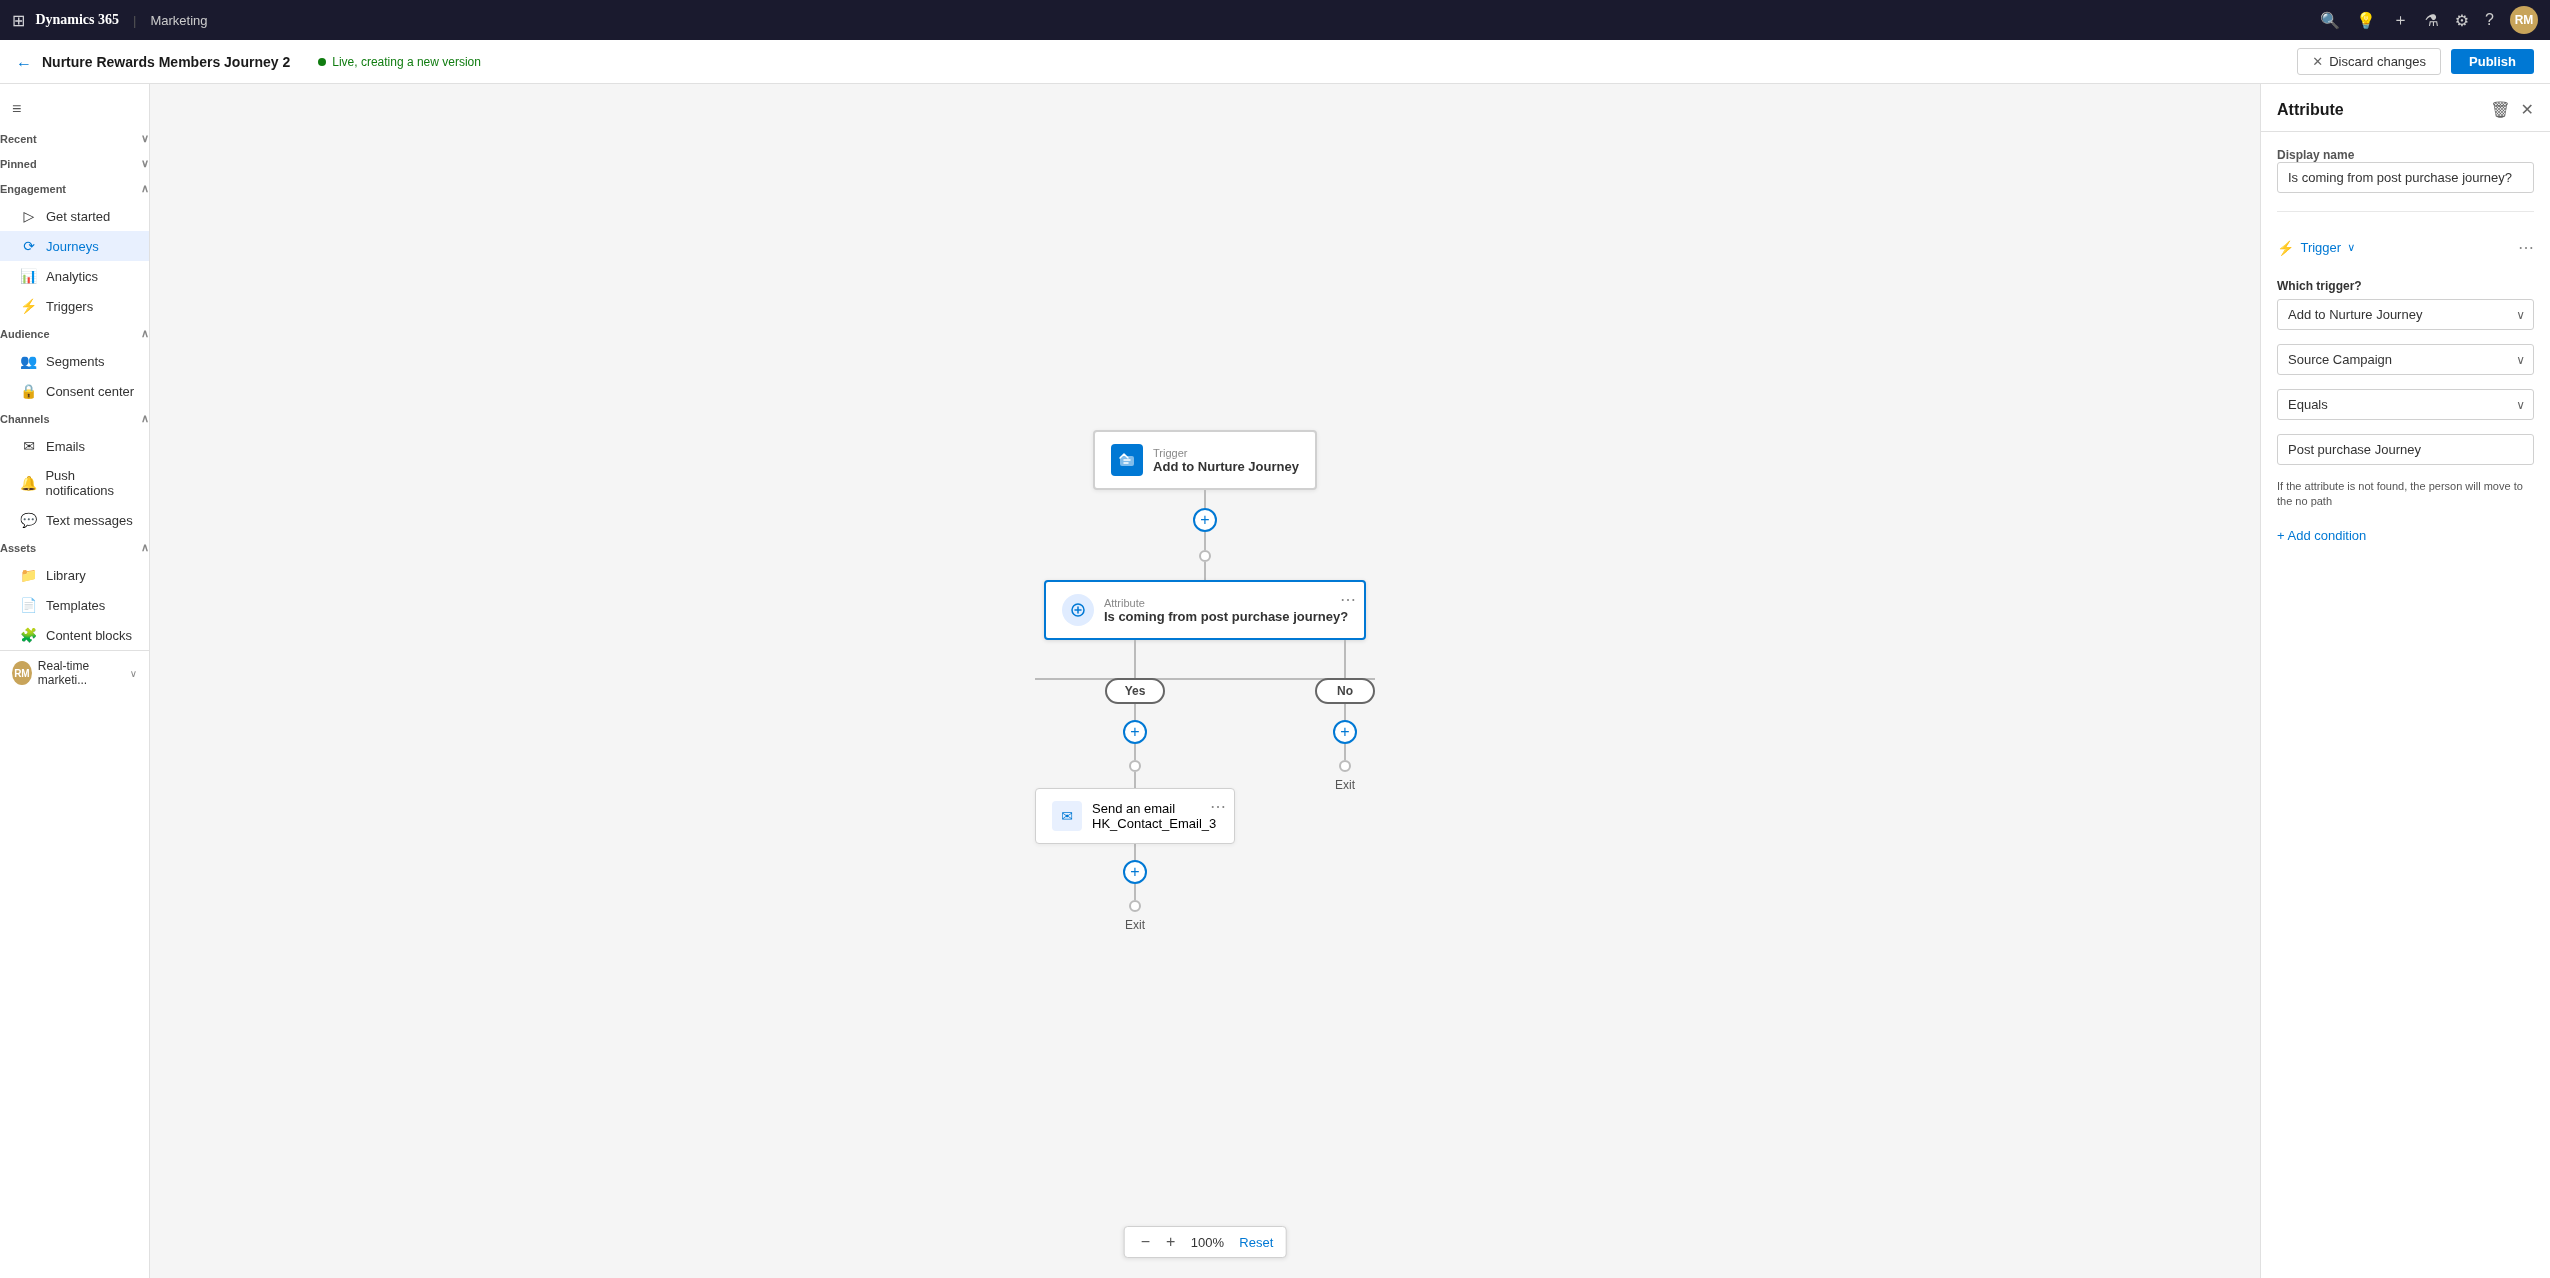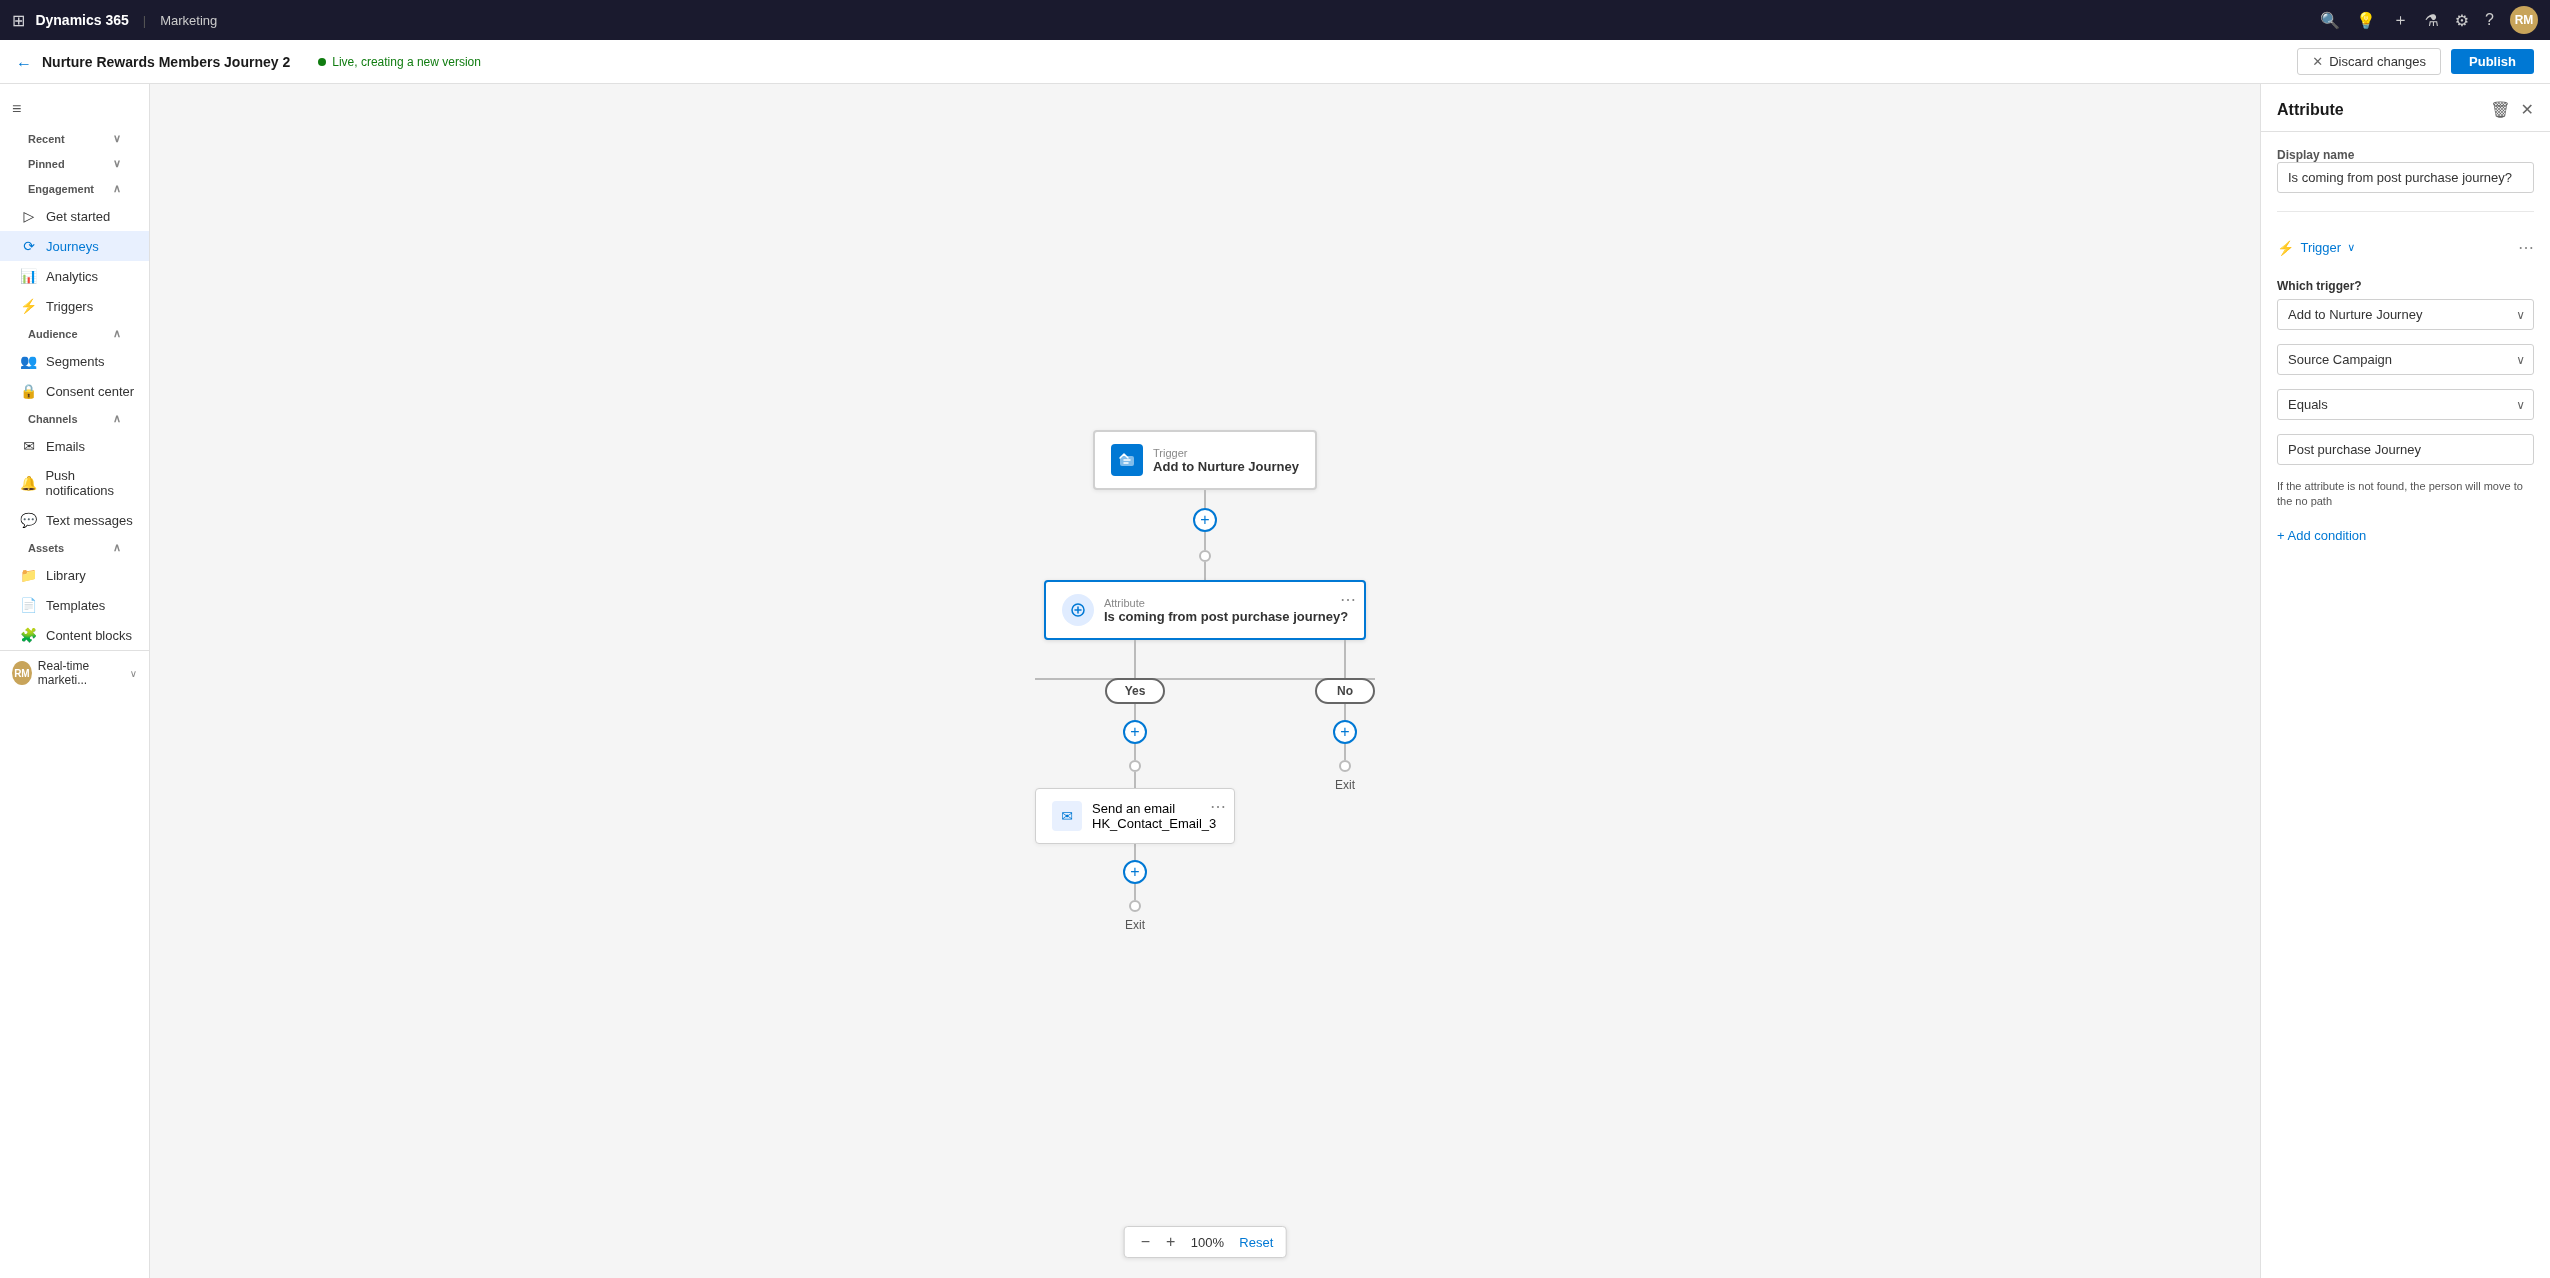--- a/index.html
+++ b/index.html
@@ -10,21 +10,21 @@
       background: #1a1a2e;
       color: #fff;
       display: flex;
       align-items: center;
       height: 40px;
       padding: 0 12px;
       gap: 10px;
       flex-shrink: 0;
     }
     .topnav-grid { font-size: 16px; opacity: 0.8; cursor: pointer; }
-    .topnav-appname { font-size: 14px; font-weight: 600; color: #fff; }
+    .topnav-appname { font-size: 14px; font-weight: 600; color: #fff; font-family: Liberation Serif, serif; }
     .topnav-pipe { color: #555; margin: 0 4px; }
     .topnav-module { font-size: 13px; color: #ccc; }
     .topnav-right { margin-left: auto; display: flex; align-items: center; gap: 16px; }
     .topnav-icon { color: #ccc; font-size: 16px; cursor: pointer; }
     .topnav-avatar { width: 28px; height: 28px; border-radius: 50%; background: #c8a45a; display: flex; align-items: center; justify-content: center; color: #fff; font-size: 12px; font-weight: 600; cursor: pointer; }
 
     
     .secondbar {
       background: #fff;
       border-bottom: 1px solid #e0e0e0;
@@ -53,21 +53,21 @@
       border-right: 1px solid #e0e0e0;
       overflow-y: auto;
       flex-shrink: 0;
       padding: 8px 0;
     }
     .sidebar-toggle { padding: 8px 12px; cursor: pointer; font-size: 16px; color: #555; }
     .sidebar-group-header {
       display: flex;
       align-items: center;
       justify-content: space-between;
-      padding: 6px 28px;
+      padding: 6px 0;
       font-size: 11px;
       font-weight: 700;
       color: #555;
       cursor: pointer;
     }
     .sidebar-item {
       display: flex;
       align-items: center;
       padding: 7px 12px 7px 20px;
       font-size: 13px;

